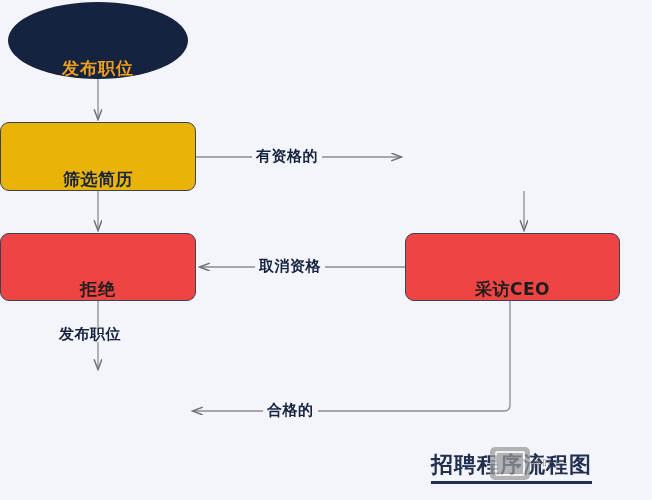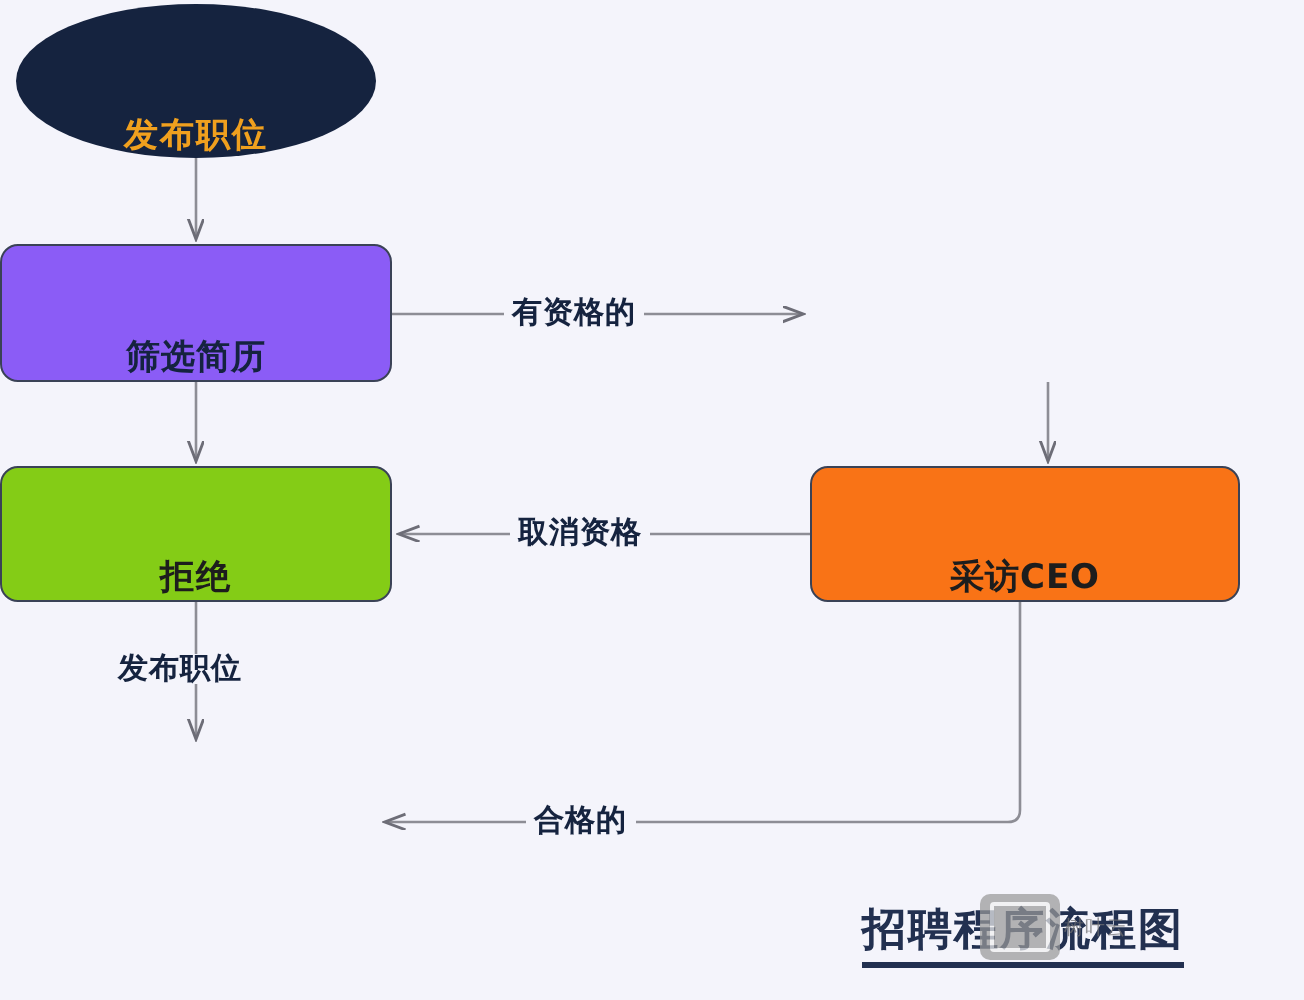--- a/index.html
+++ b/index.html
@@ -36,39 +36,39 @@
   }
   .node-terminal {
     background: #15233f;
     color: #f0a01e;
     border-radius: 50%;
     font-size: 17px;
     font-weight: bold;
     letter-spacing: 1px;
   }
   .node-process {
-    background: #8b5cf6;
+    background: #eab308;
     color: #15233f;
     border: 1.3px solid #3a4256;
     border-radius: 9px;
     font-size: 17px;
     font-weight: bold;
     letter-spacing: 0.5px;
   }
   .node-reject {
-    background: #84cc16;
+    background: #ef4444;
     color: #1d1d1d;
     border: 1.3px solid #3a4256;
     border-radius: 9px;
     font-size: 17px;
     font-weight: bold;
     letter-spacing: 1px;
   }
   .node-soft {
-    background: #f97316;
+    background: #ef4444;
     color: #1d1d1d;
     border: 1.3px solid #3a4256;
     border-radius: 9px;
     font-size: 17px;
     font-weight: bold;
     letter-spacing: 0.5px;
   }
   .edge-label {
     position: absolute;
     color: #15233f;

